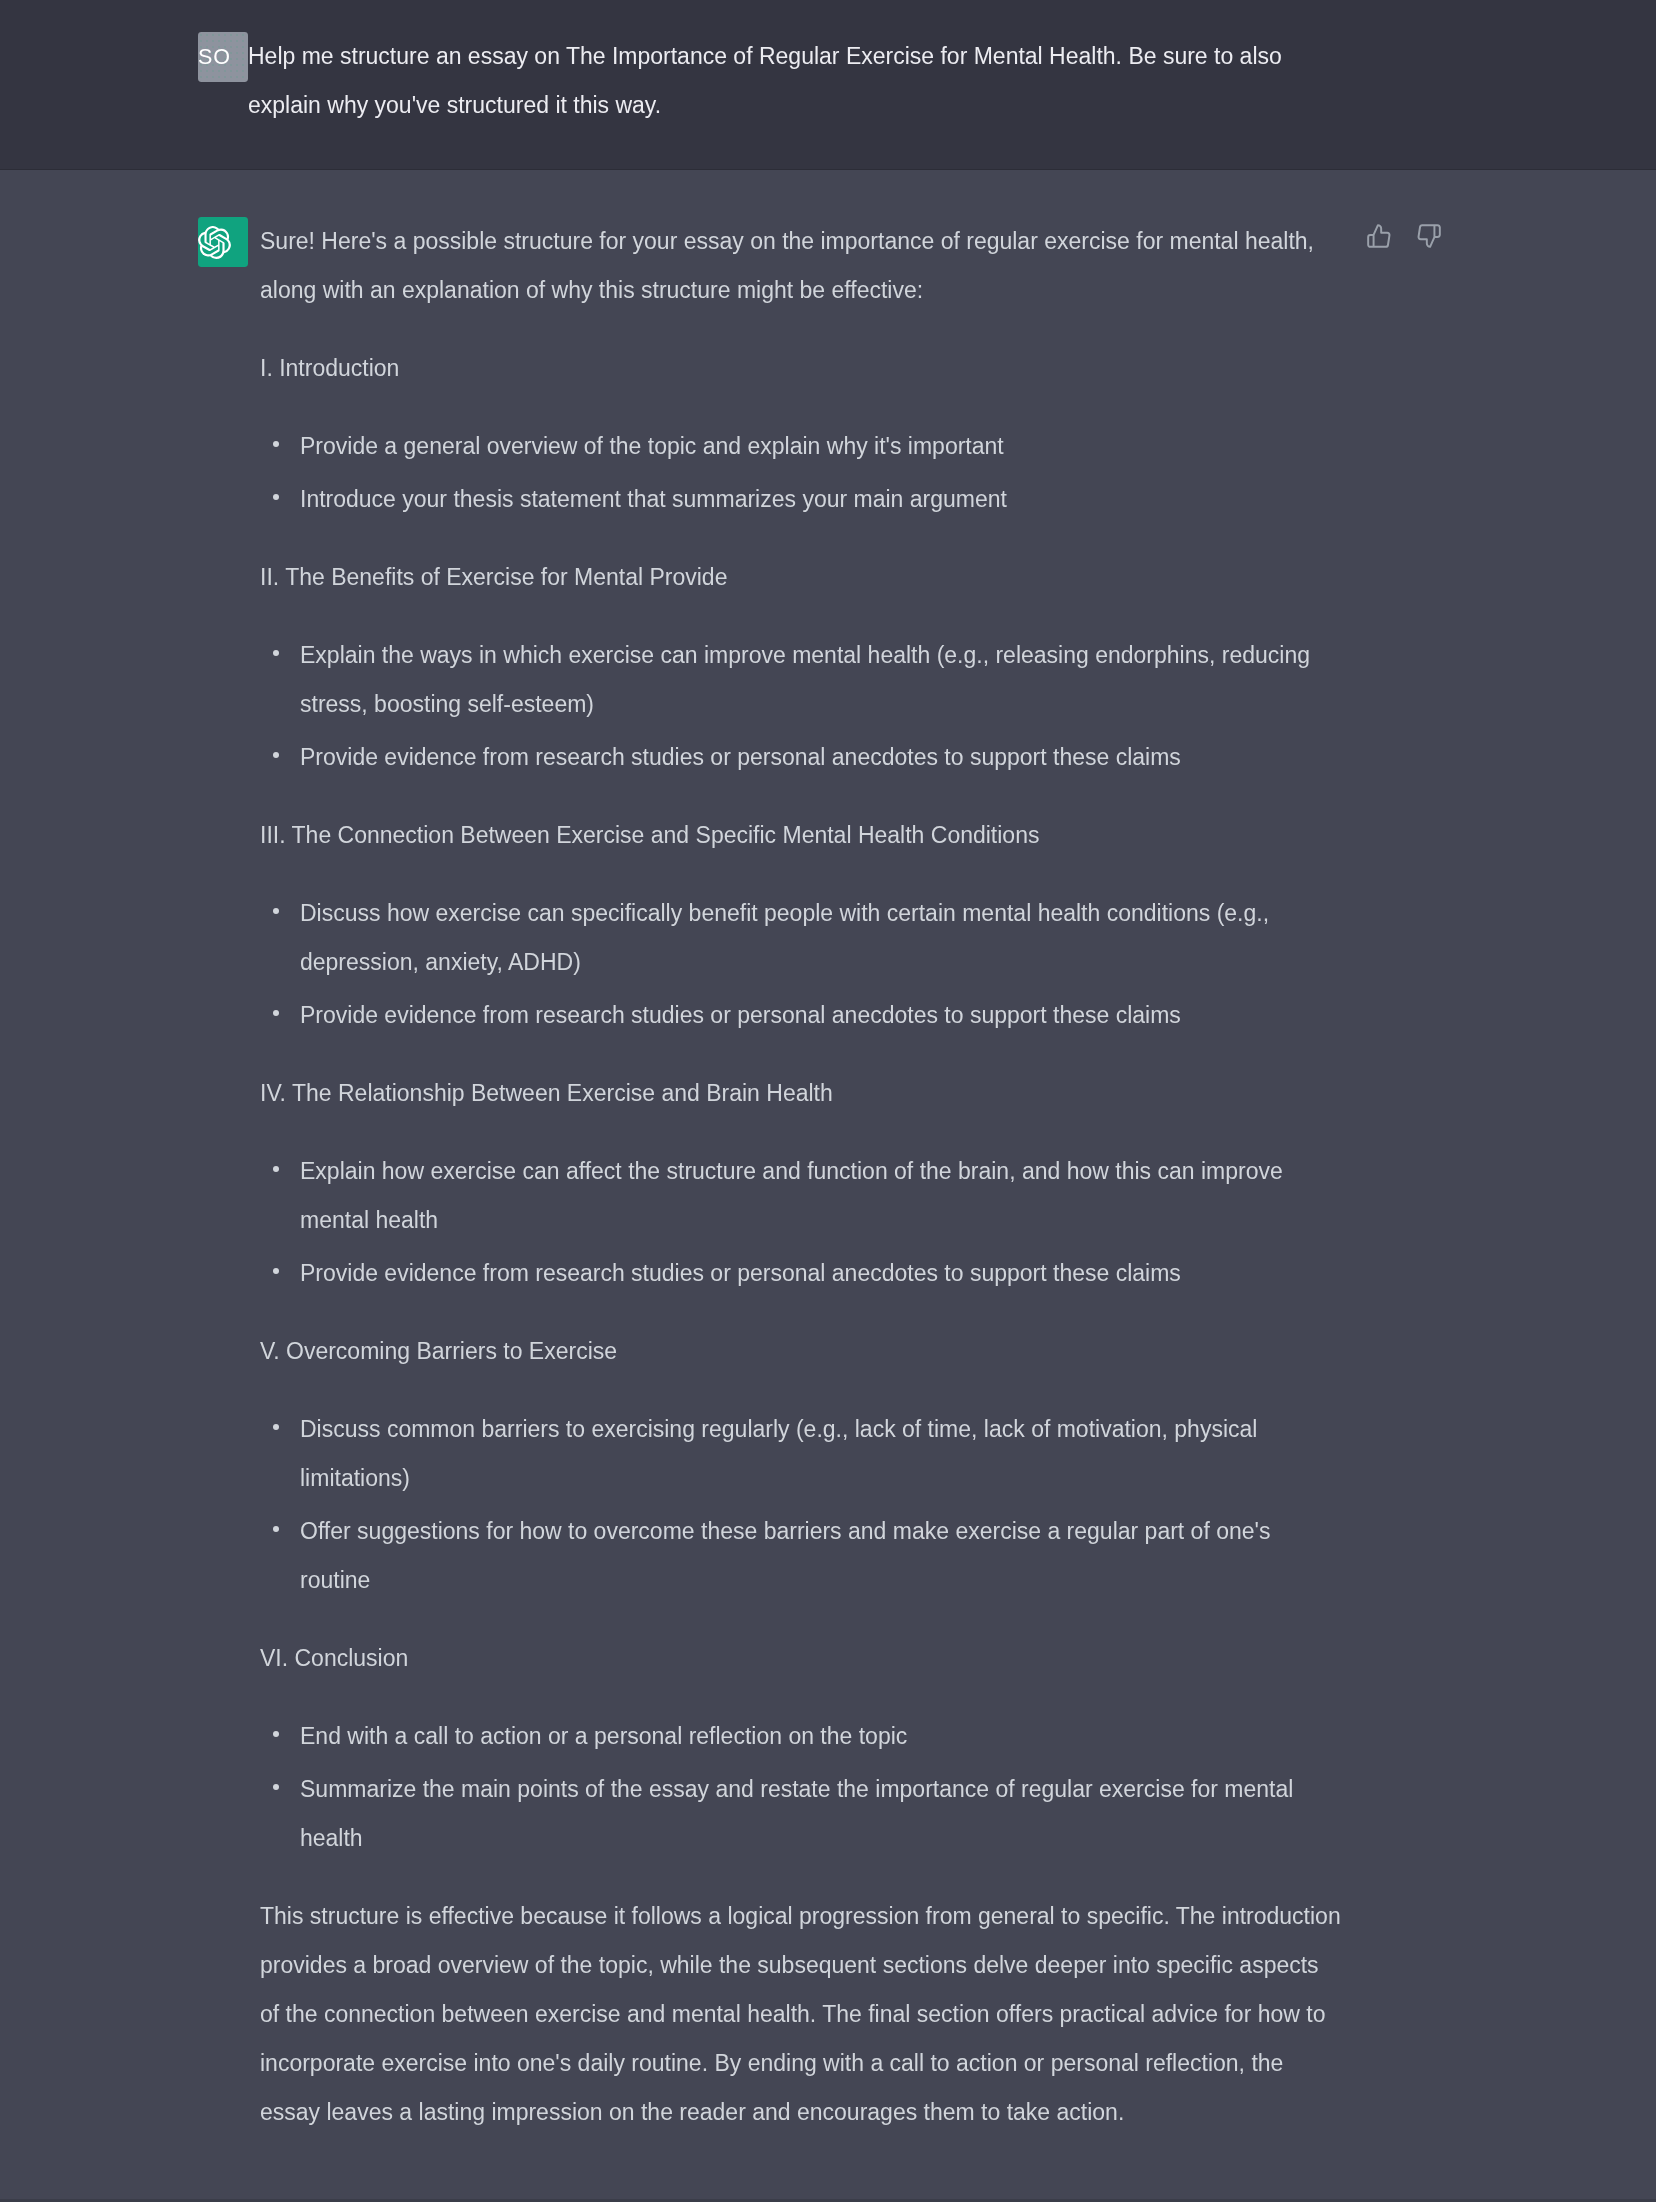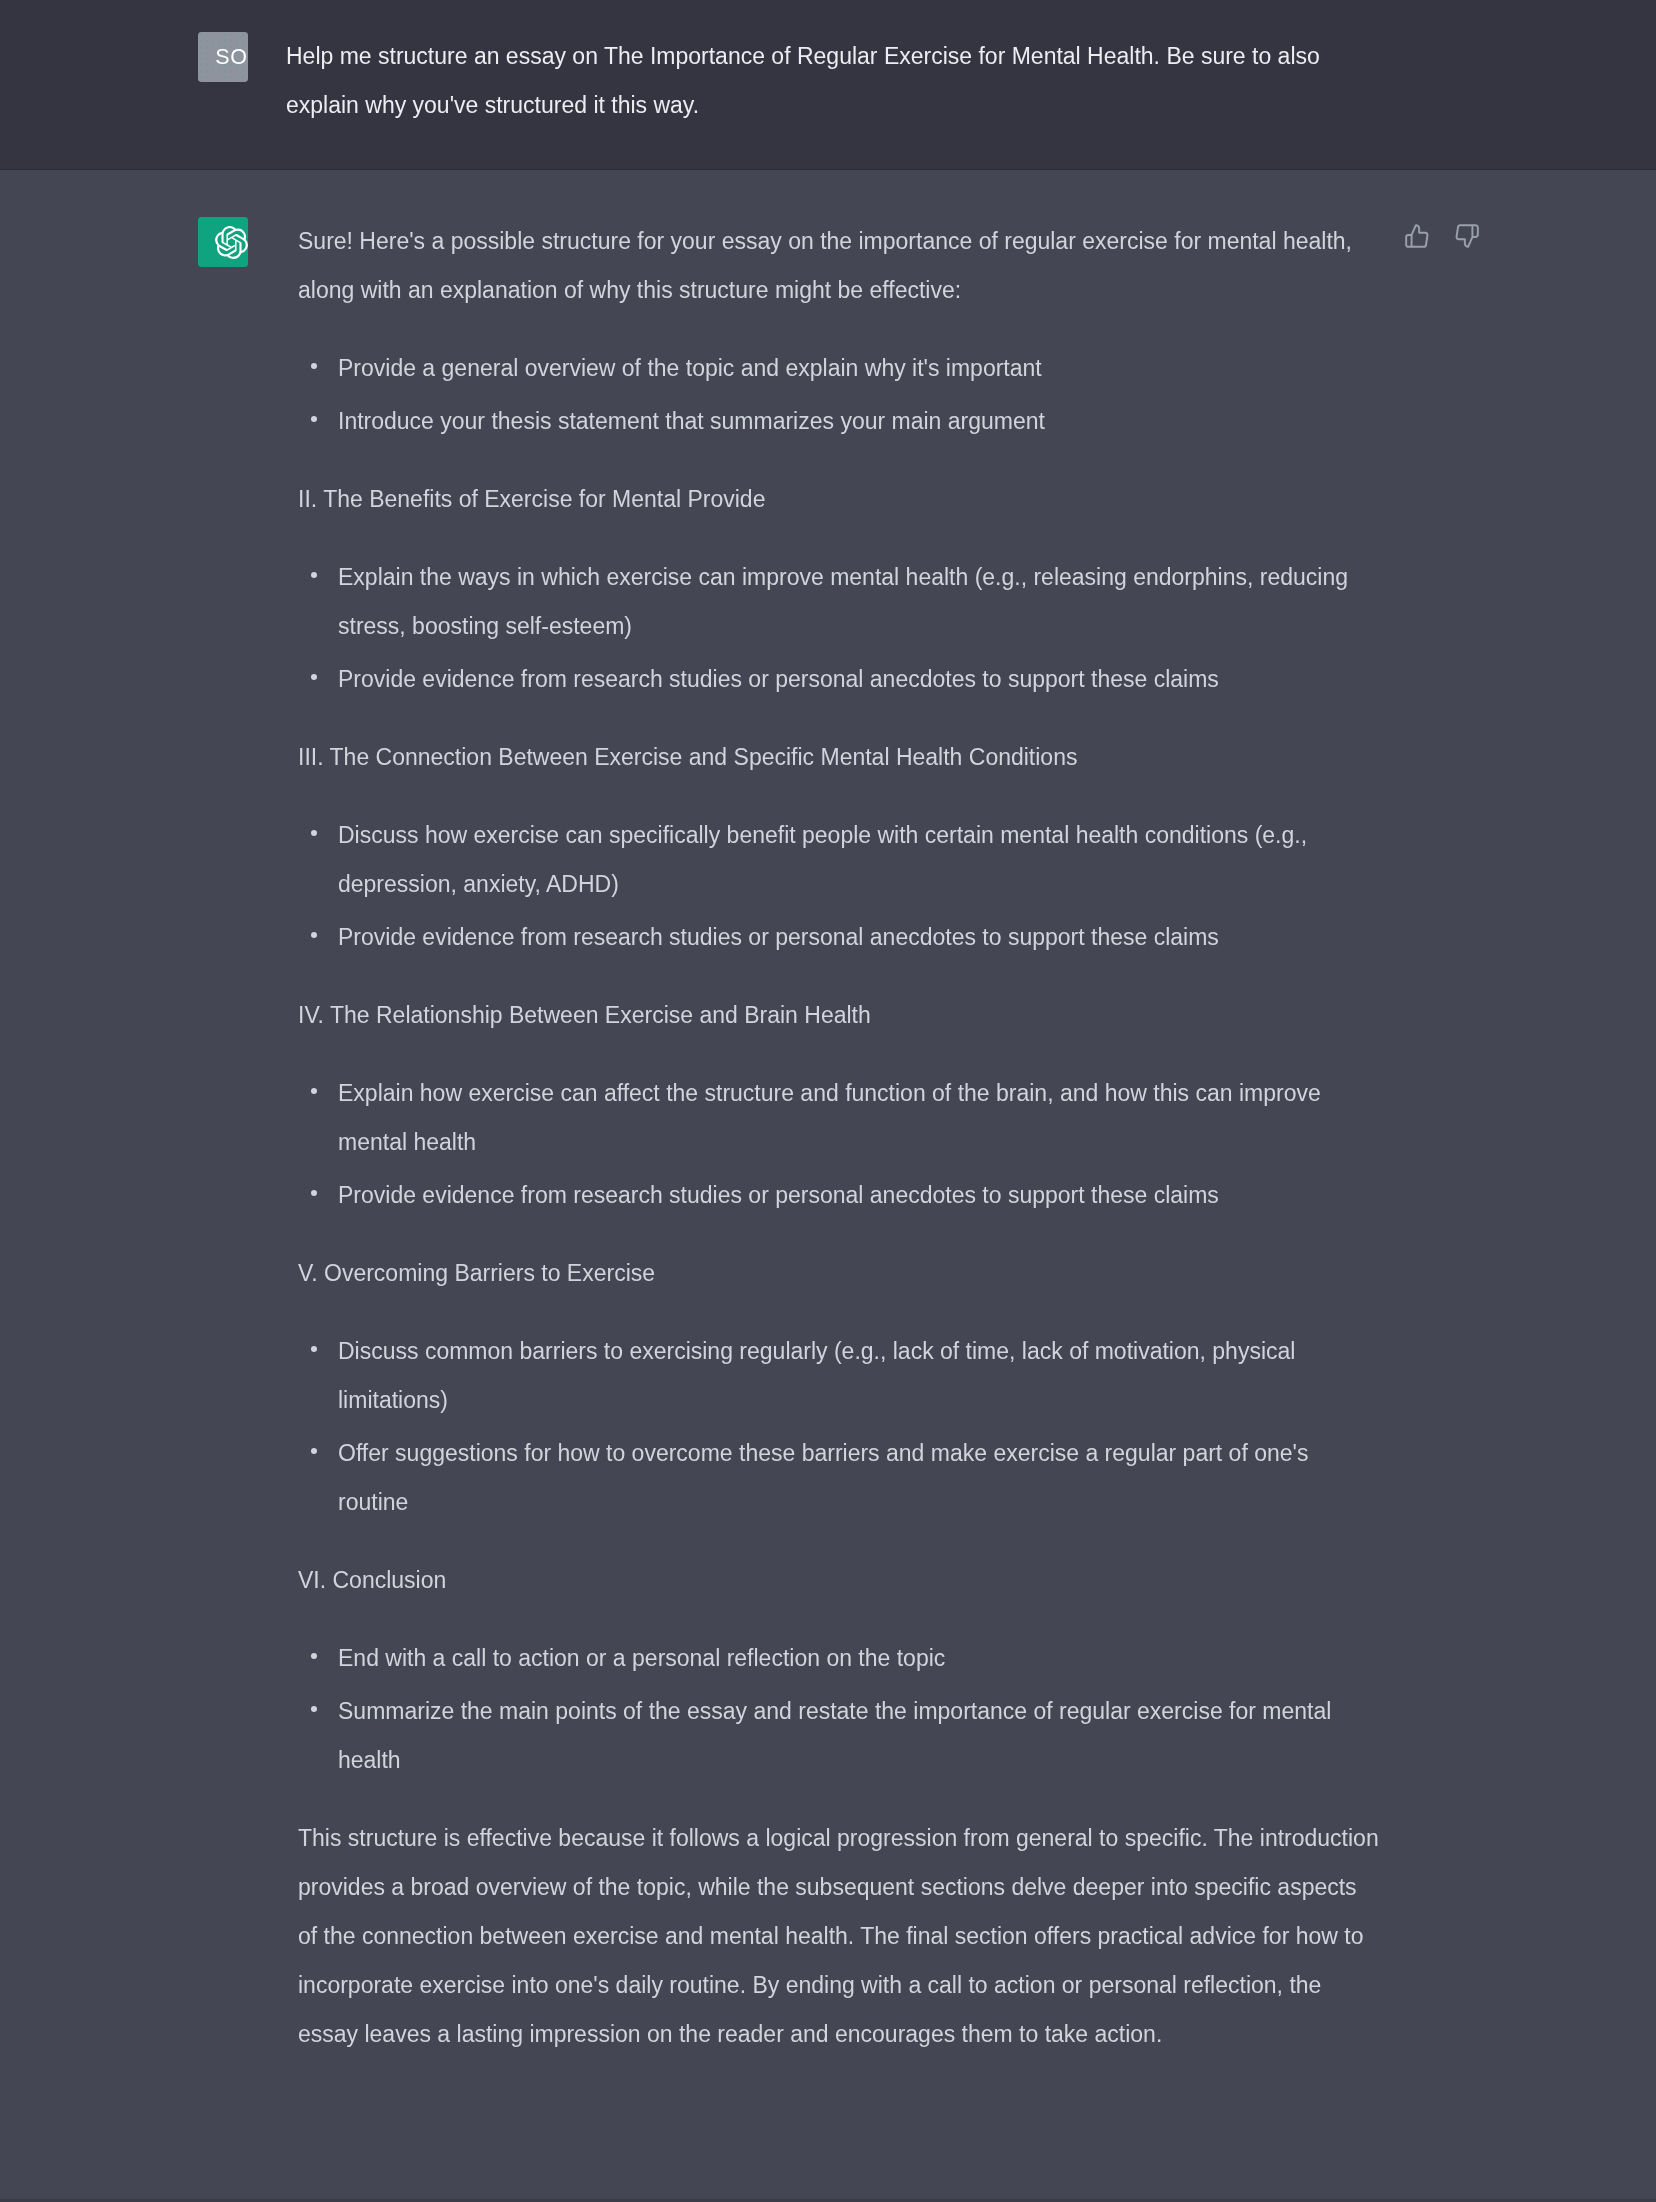--- a/index.html
+++ b/index.html
@@ -35,22 +35,21 @@
   .assistant-row {
     background: var(--assistant-row-bg);
     padding-top: 47px;
     padding-bottom: 34px;
     min-height: 2031px;
   }
   .avatar {
     flex: 0 0 50px;
     width: 50px; height: 50px;
     border-radius: 3.4px;
-    display: flex; align-items: center; justify-content: flex-end;
-    margin-right: 38px;
+    display: flex; align-items: center; justify-content: flex-start;
     user-select: none;
   }
   .avatar-user {
     background: var(--user-avatar-bg);
     background-image: radial-gradient(rgba(90,160,140,0.25) 0.9px, transparent 0.9px);
     background-size: 6px 6px;
     color: #FFFFFF;
     font-size: 21.5px;
     letter-spacing: 0.9px;
     font-weight: 400;
@@ -126,20 +125,21 @@
         <svg viewBox="0 0 24 24" fill="#FFFFFF" xmlns="http://www.w3.org/2000/svg">
           <path d="M22.2819 9.8211a5.9847 5.9847 0 0 0-.5157-4.9108 6.0462 6.0462 0 0 0-6.5098-2.9A6.0651 6.0651 0 0 0 4.9807 4.1818a5.9847 5.9847 0 0 0-3.9977 2.9 6.0462 6.0462 0 0 0 .7427 7.0966 5.98 5.98 0 0 0 .511 4.9107 6.051 6.051 0 0 0 6.5146 2.9001A5.9847 5.9847 0 0 0 13.2599 24a6.0557 6.0557 0 0 0 5.7718-4.2058 5.9894 5.9894 0 0 0 3.9977-2.9001 6.0557 6.0557 0 0 0-.7475-7.073zm-9.022 12.6081a4.4755 4.4755 0 0 1-2.8764-1.0408l.1419-.0804 4.7783-2.7582a.7948.7948 0 0 0 .3927-.6813v-6.7369l2.02 1.1686a.071.071 0 0 1 .038.0615v5.5826a4.504 4.504 0 0 1-4.4945 4.4849zm-9.6607-4.1254a4.4708 4.4708 0 0 1-.5346-3.0137l.142.0852 4.783 2.7582a.7712.7712 0 0 0 .7806 0l5.8428-3.3685v2.3324a.0804.0804 0 0 1-.0332.0615L9.74 19.9502a4.4992 4.4992 0 0 1-6.1408-1.6464zM2.3408 7.8956a4.485 4.485 0 0 1 2.3655-1.9728V11.6a.7664.7664 0 0 0 .3879.6765l5.8144 3.3543-2.0201 1.1685a.0757.0757 0 0 1-.071 0l-4.8303-2.7865A4.504 4.504 0 0 1 2.3408 7.8956zm16.5963 3.8558L13.1038 8.364 15.1192 7.2a.0757.0757 0 0 1 .071 0l4.8303 2.7913a4.4944 4.4944 0 0 1-.6765 8.1042v-5.6772a.79.79 0 0 0-.407-.667zm2.0107-3.0231l-.142-.0852-4.7735-2.7818a.7759.7759 0 0 0-.7854 0L9.409 9.2297V6.8974a.0662.0662 0 0 1 .0284-.0615l4.8303-2.7866a4.4992 4.4992 0 0 1 6.6802 4.66zM8.3065 12.863l-2.02-1.1638a.0804.0804 0 0 1-.038-.0567V6.0742a4.4992 4.4992 0 0 1 7.3757-3.4537l-.142.0805L8.704 5.459a.7948.7948 0 0 0-.3927.6813zm1.0976-2.3654l2.602-1.4998 2.6069 1.4998v2.9994l-2.5974 1.4997-2.6067-1.4997z"></path>
         </svg>
       </span>
     </div>
 
     <div class="msg-text">
       <p class="md-p">Sure! Here's a possible structure for your essay on the importance of regular exercise for mental health, along with an explanation of why this structure might be effective:</p>
       <div id="sections-container">
   <div class="md-section">
+    <p class="md-p">I. Introduction</p>
     <ul class="md-ul">
   <li class="md-li">Provide a general overview of the topic and explain why it's important</li>
 
   <li class="md-li">Introduce your thesis statement that summarizes your main argument</li>
 </ul>
   </div>
 
   <div class="md-section">
     <p class="md-p">II. The Benefits of Exercise for Mental Provide</p>
     <ul class="md-ul">

